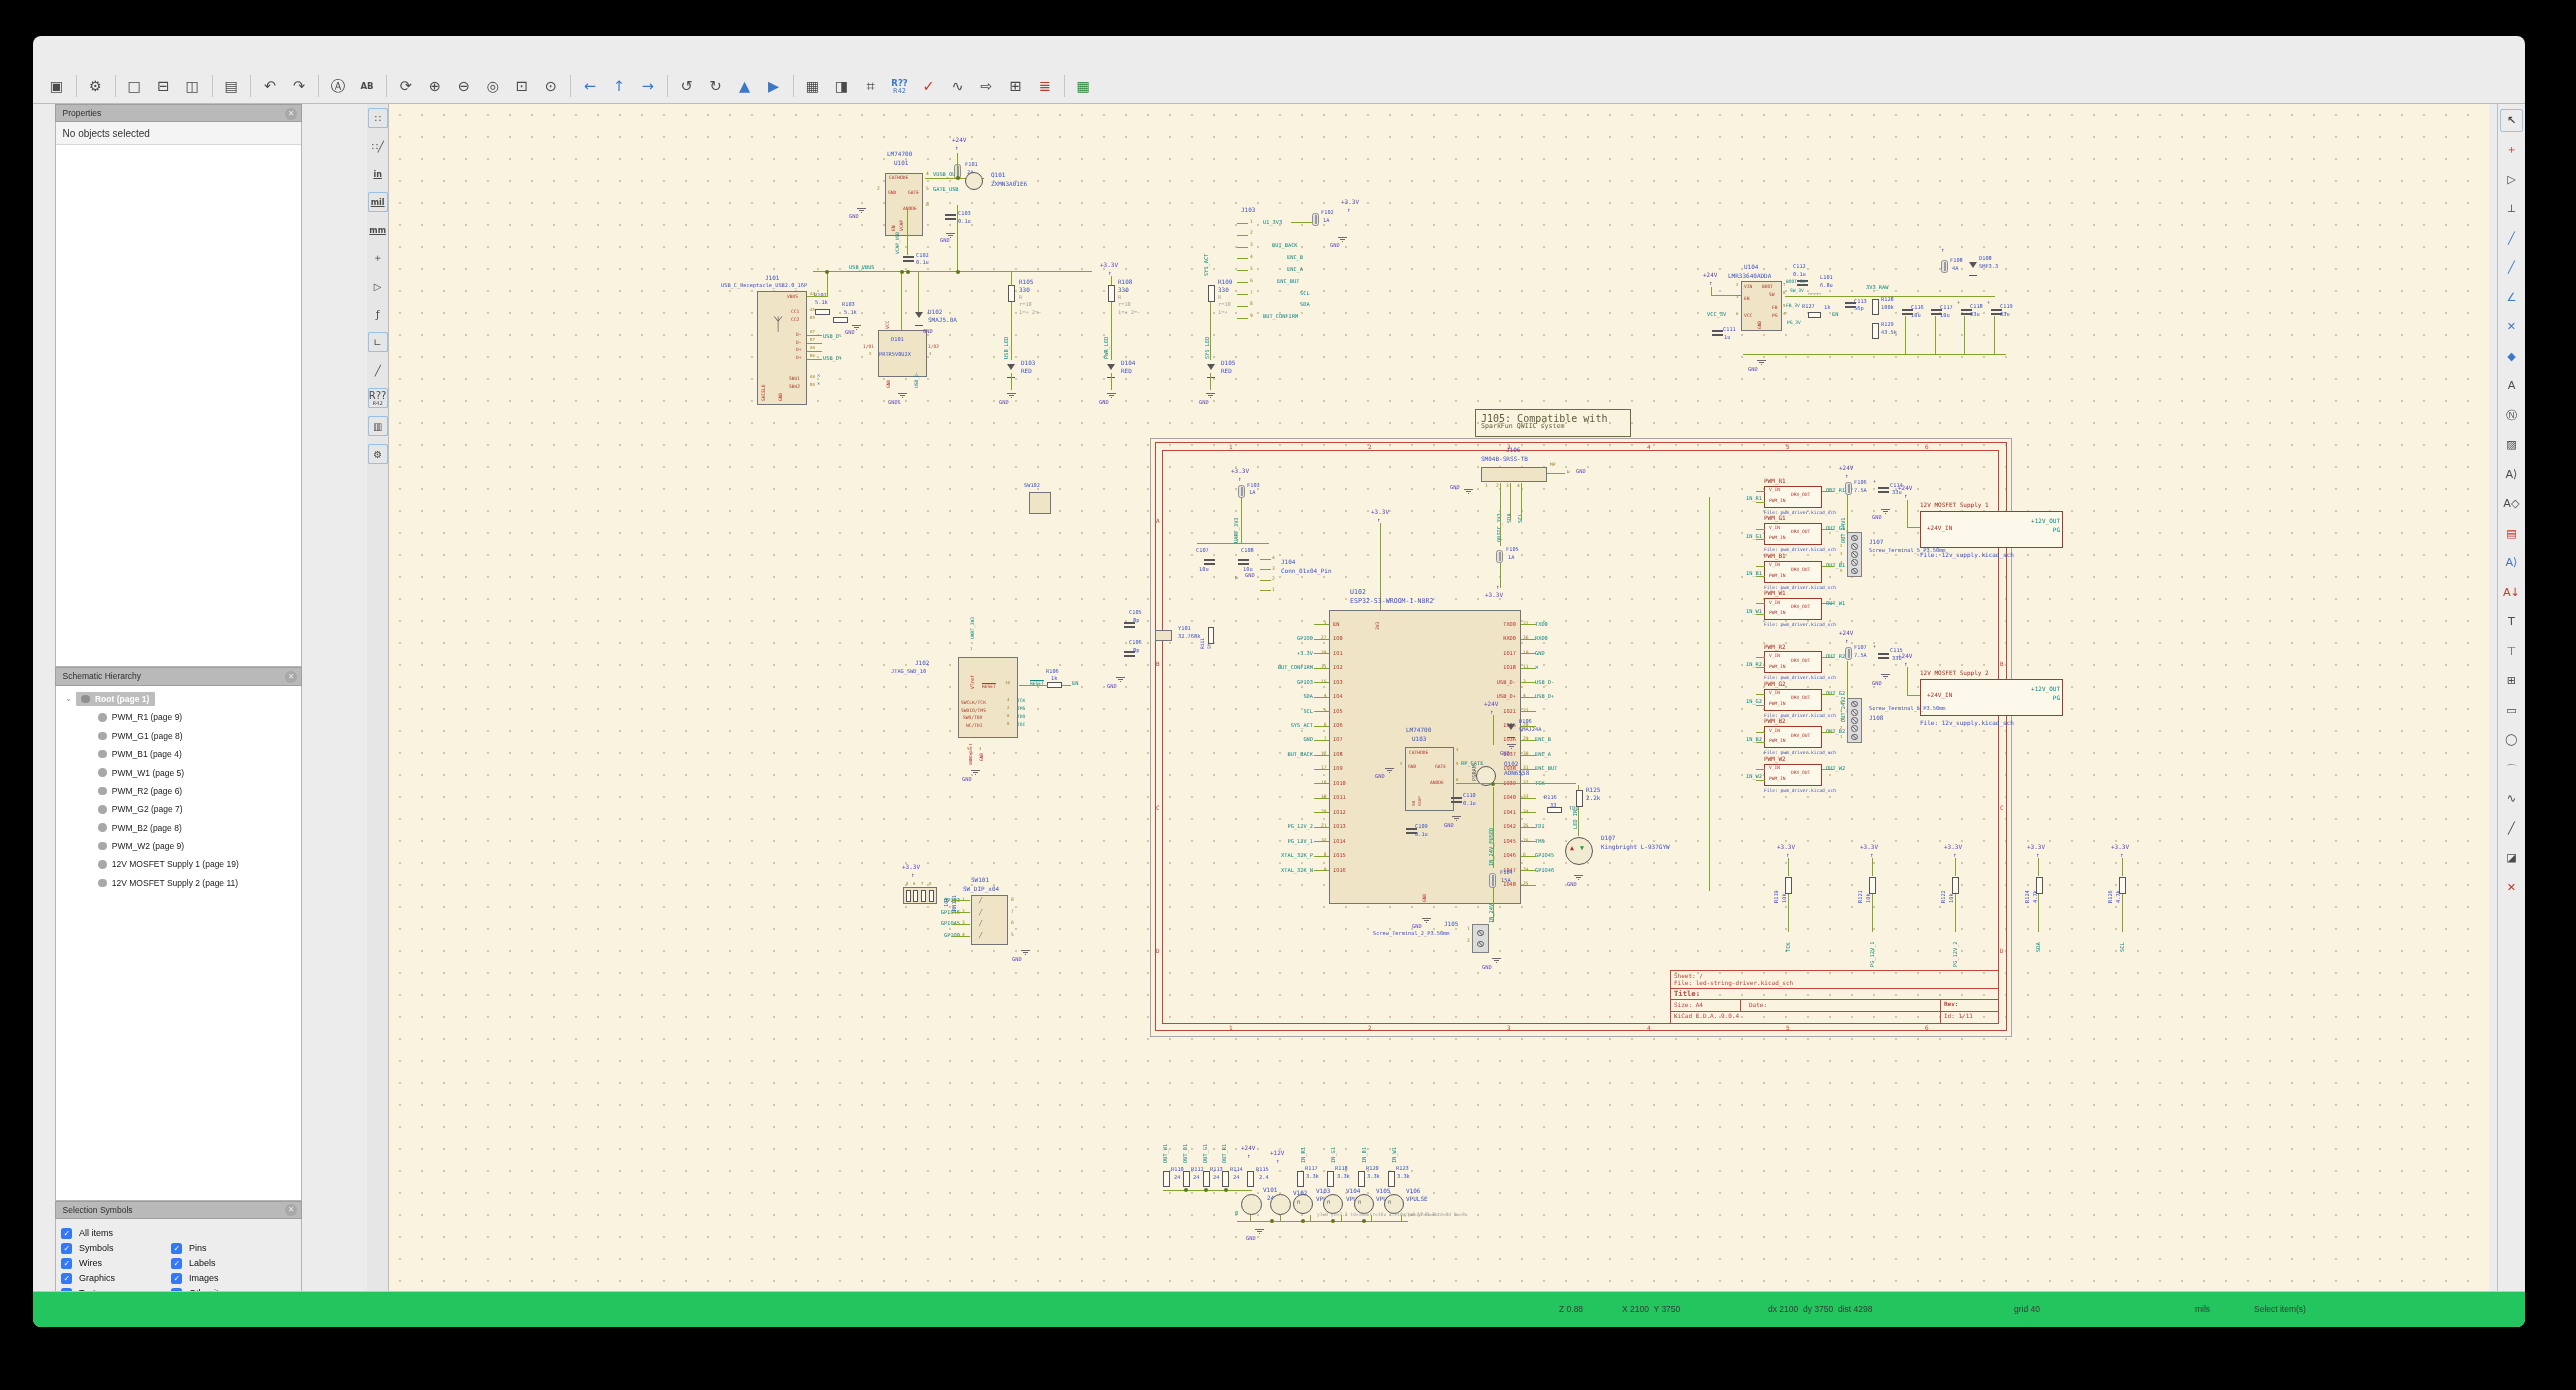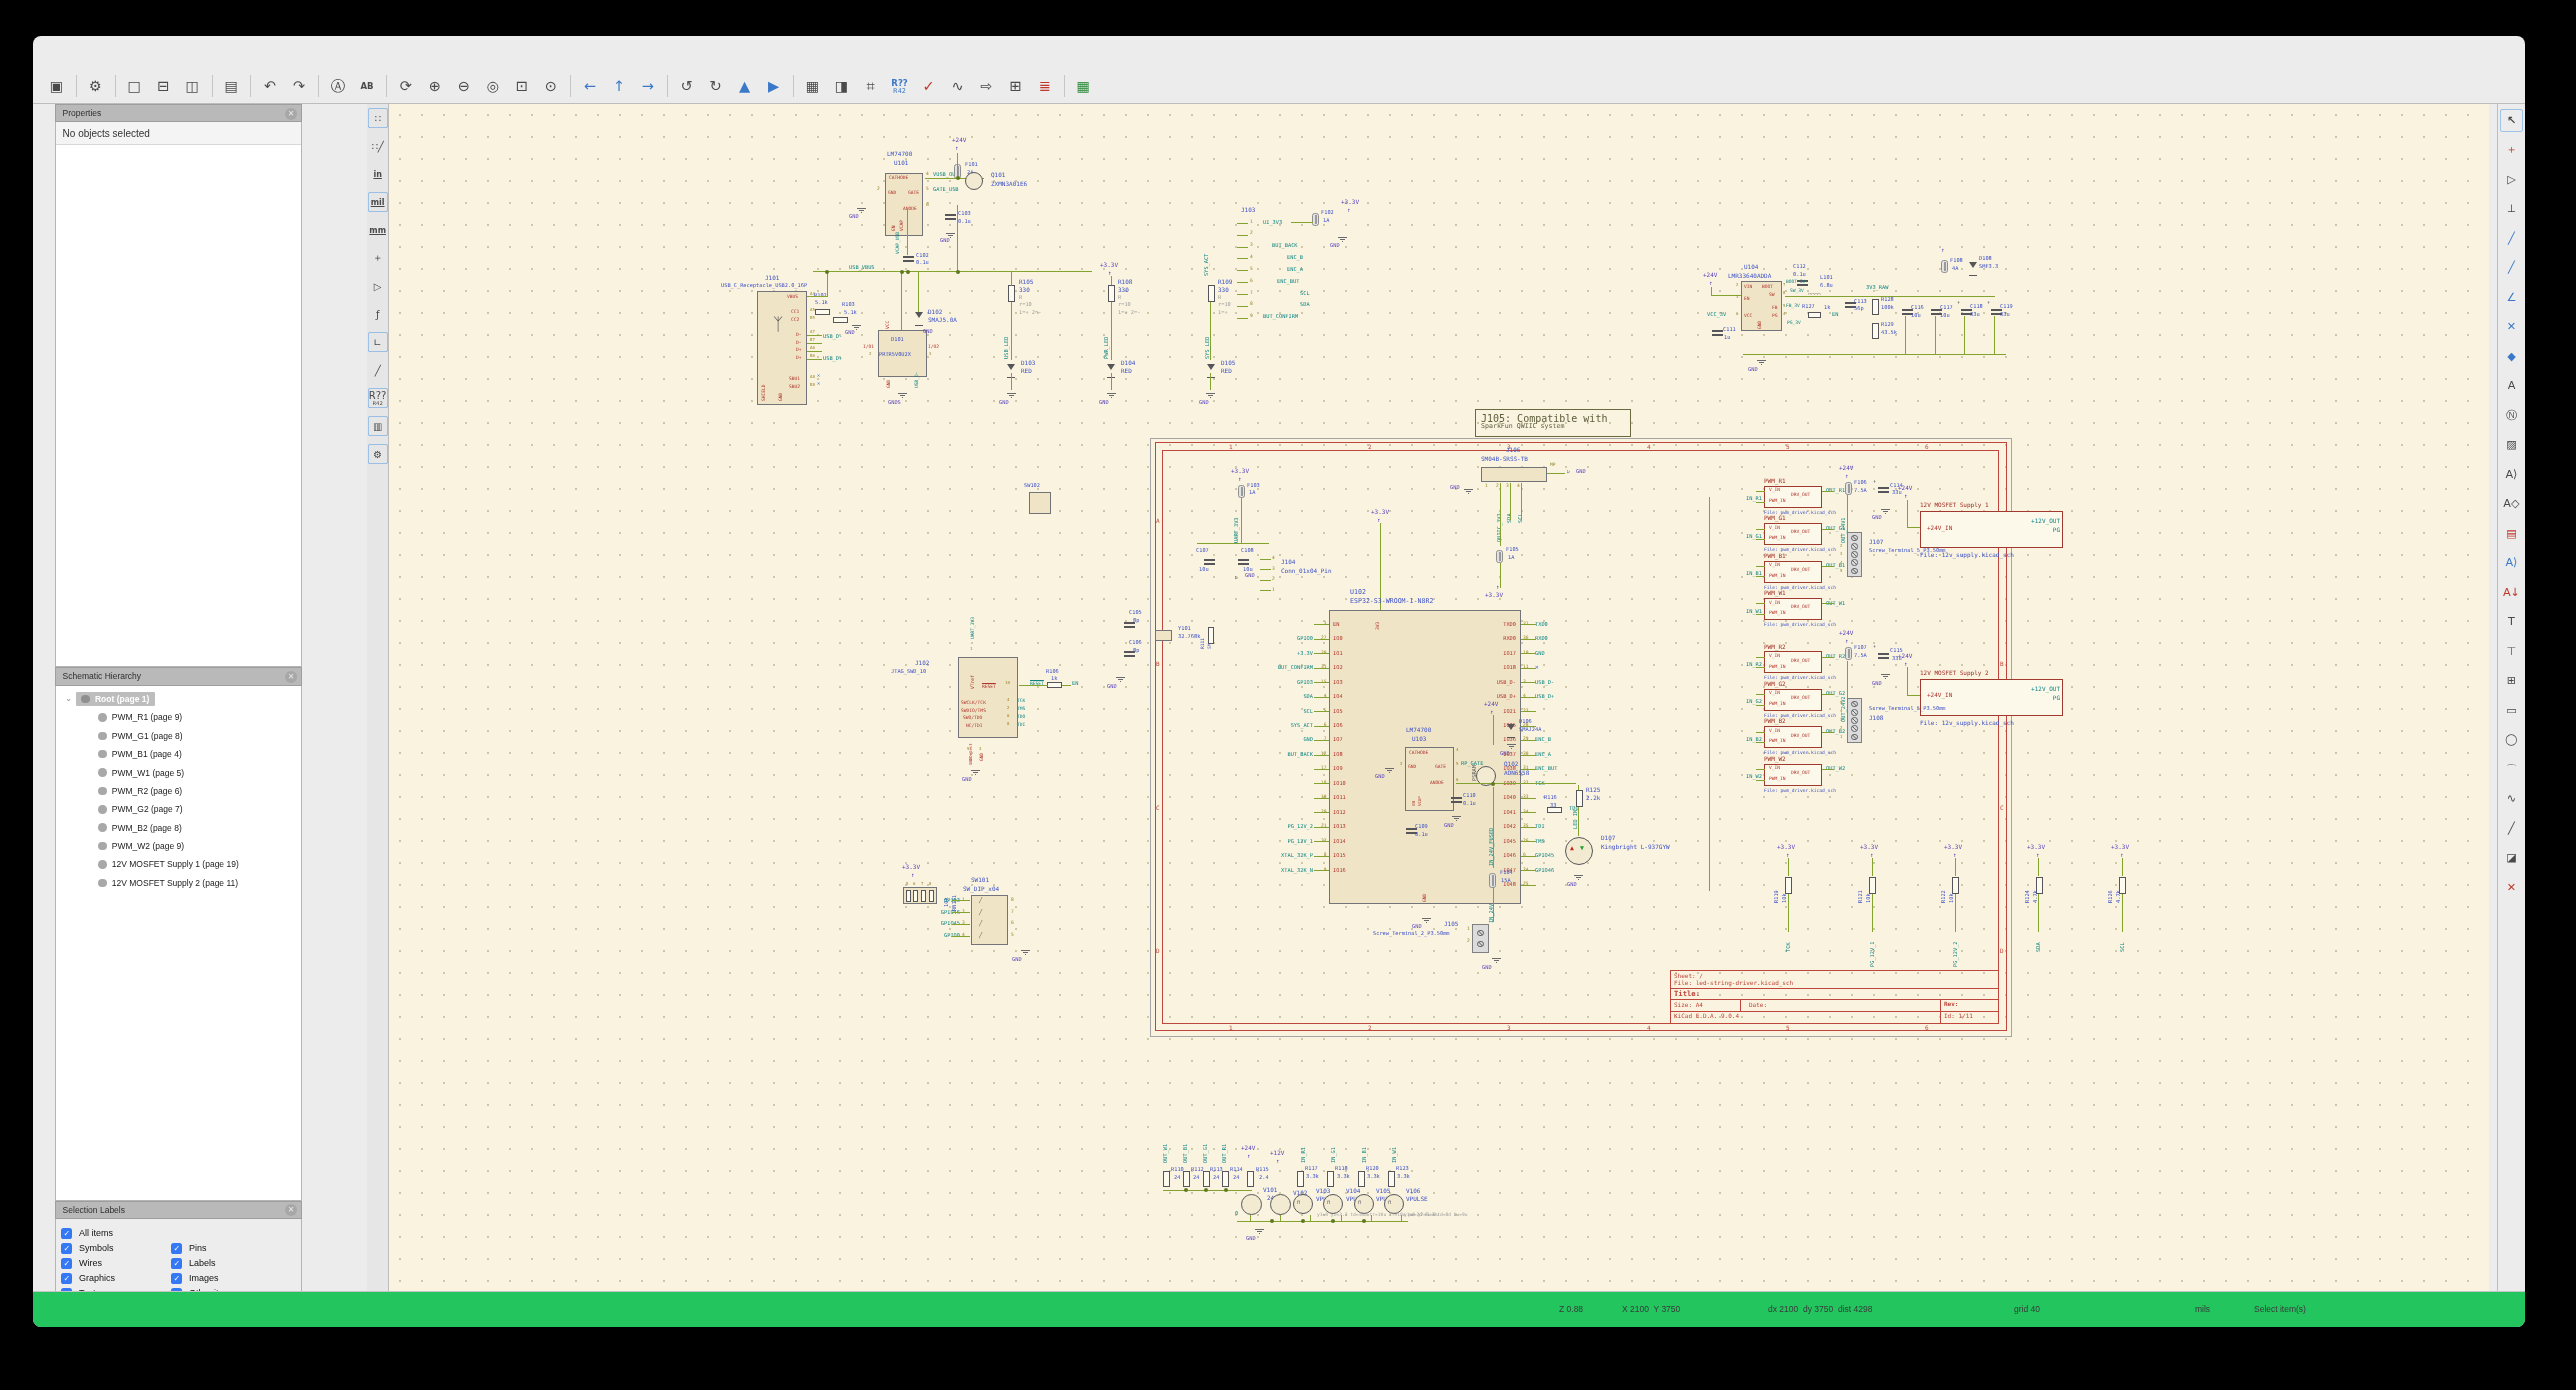--- a/index.html
+++ b/index.html
@@ -272,21 +272,21 @@
               </div>
               <div class="trow tkid">
                 <span class="dot"></span>
                 <span>12V MOSFET Supply 2 (page 11)</span>
               </div>
             </div>
         </div>
       </div>
       <div>
         <div class="phdr">
-          <span>Selection Labels</span>
+          <span>Selection Symbols</span>
           <span class="x">✕</span>
         </div>
         <div class="filterbody" style="height:89px;" id="filterBody">
             <div class="frow">
               <span class="fcell">
                 <span class="cb">✓</span>
                 <span class="flab">All items</span>
               </span>
             </div>
             <div class="frow">

